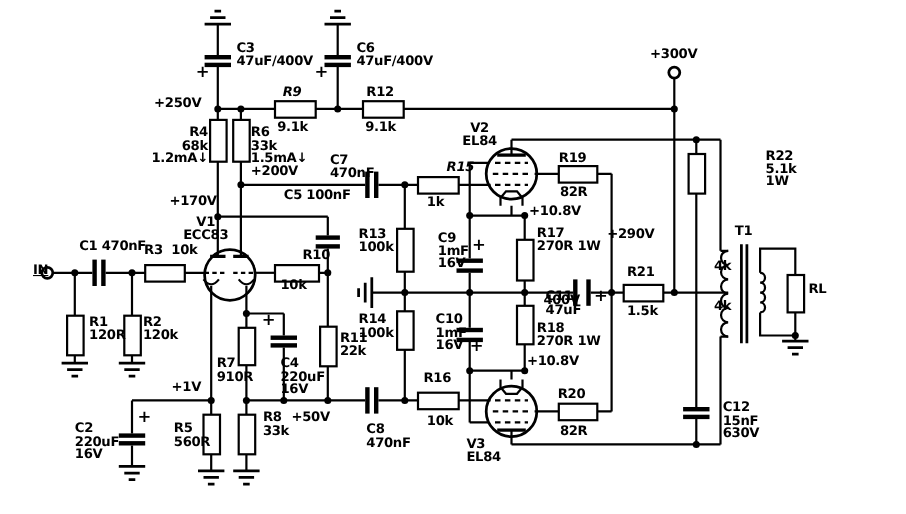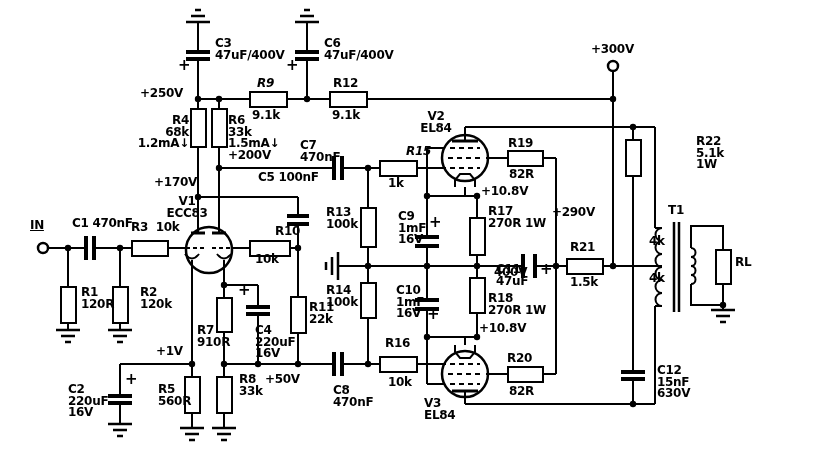--- a/index.html
+++ b/index.html
@@ -183,26 +183,26 @@
     <path d="M691,248 A4.5 4.5 0 0 1 691,257 A4.5 4.5 0 0 1 691,266 A4.5 4.5 0 0 1 691,275 A4.5 4.5 0 0 1 691,284"></path>
   </g>
 
   <g stroke="#000" stroke-width="2.5" fill="#fff">
     <circle cx="43" cy="248" r="5"></circle>
     <circle cx="613" cy="66" r="5"></circle>
   </g>
 </svg>
 
 <div id="labels">
-      <div class="lbl" style="top: 220px; left: 30px; text-decoration: underline;">IN</div>
+      <div class="lbl" style="top: 240px; left: 30px; text-decoration: underline;">IN</div>
       <div class="lbl" style="top: 218px; left: 72px;">C1 470nF</div>
       <div class="lbl" style="top: 222px; left: 131px;">R3  10k</div>
       <div class="lbl" style="top: 287px; left: 81px;">R1
 120R</div>
-      <div class="lbl" style="top: 287px; left: 130px; padding-left: 10px;">R2
+      <div class="lbl" style="top: 287px; left: 130px;">R2
 120k</div>
       <div class="lbl" style="top: 346px; left: 156px;">+1V</div>
       <div class="lbl" style="top: 384px; left: 68px;">C2
 220uF
 16V</div>
       <div class="lbl" style="top: 384px; left: 158px;">R5
 560R</div>
       <div class="lbl" style="top: 325px; left: 197px;">R7
 910R</div>
       <div class="lbl" style="top: 374px; left: 239px;">R8

